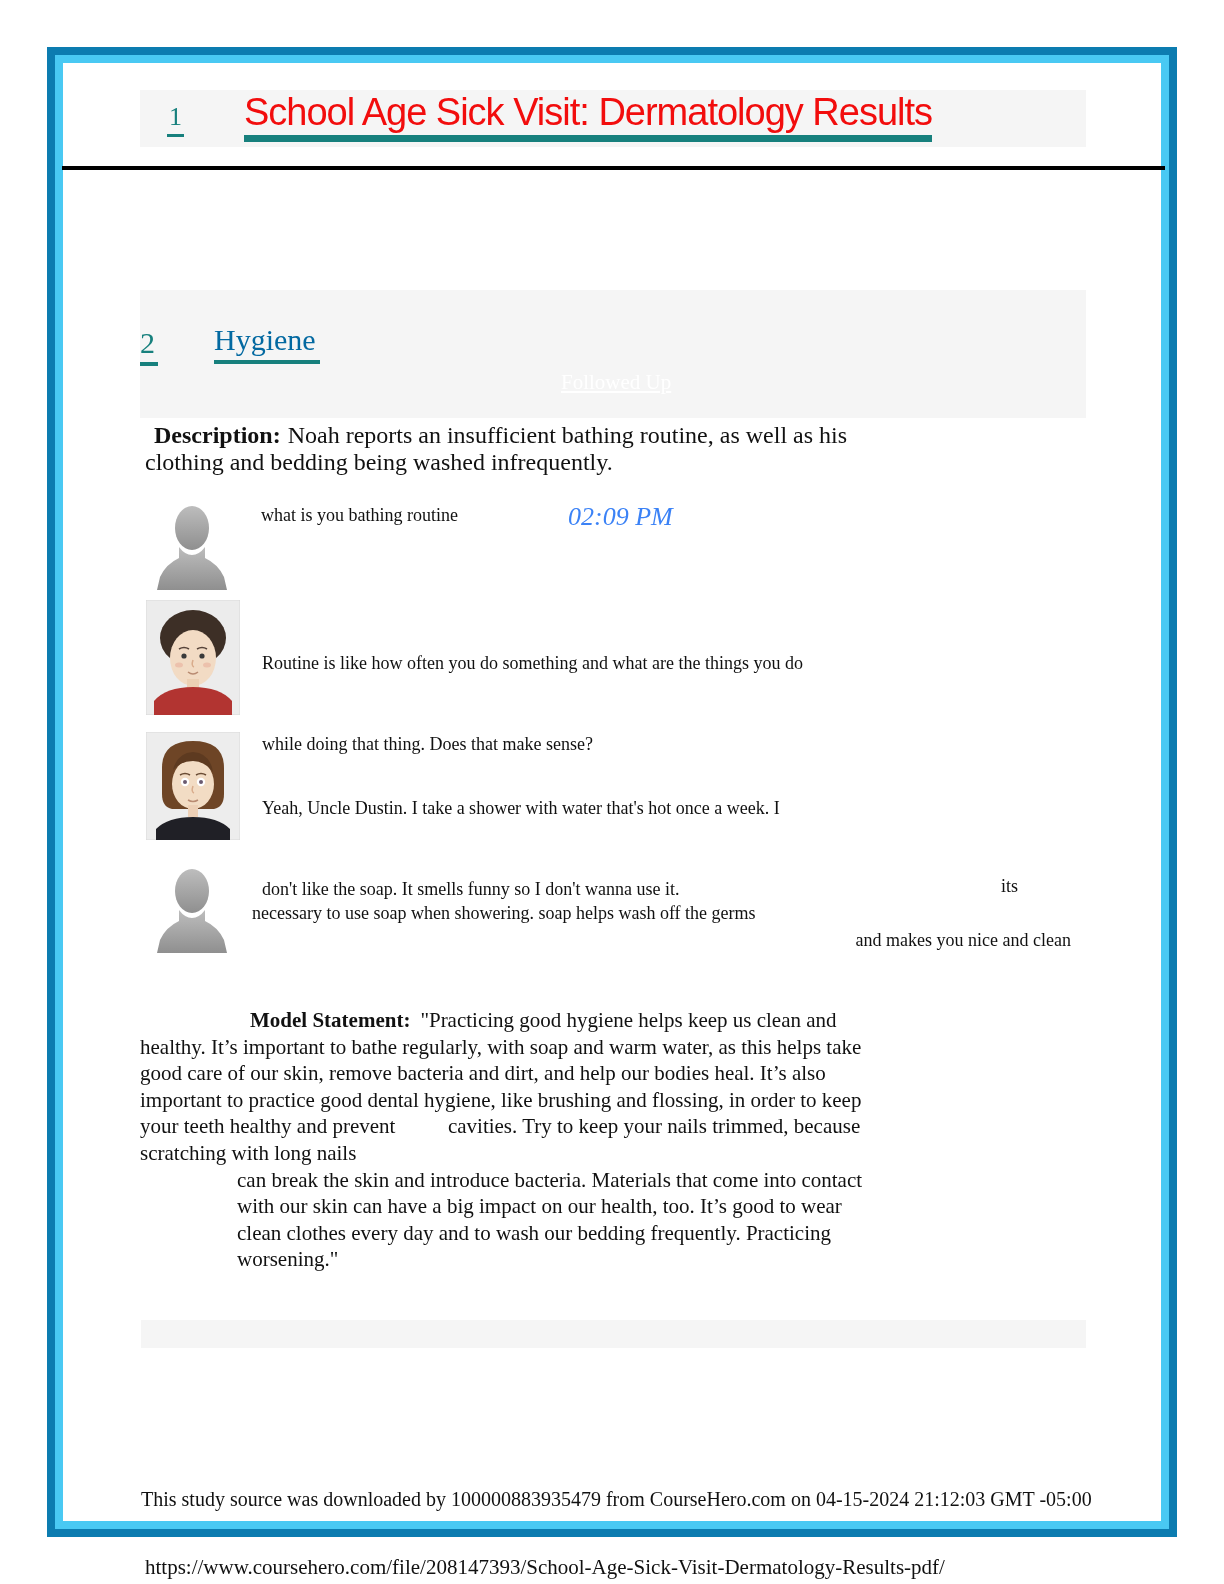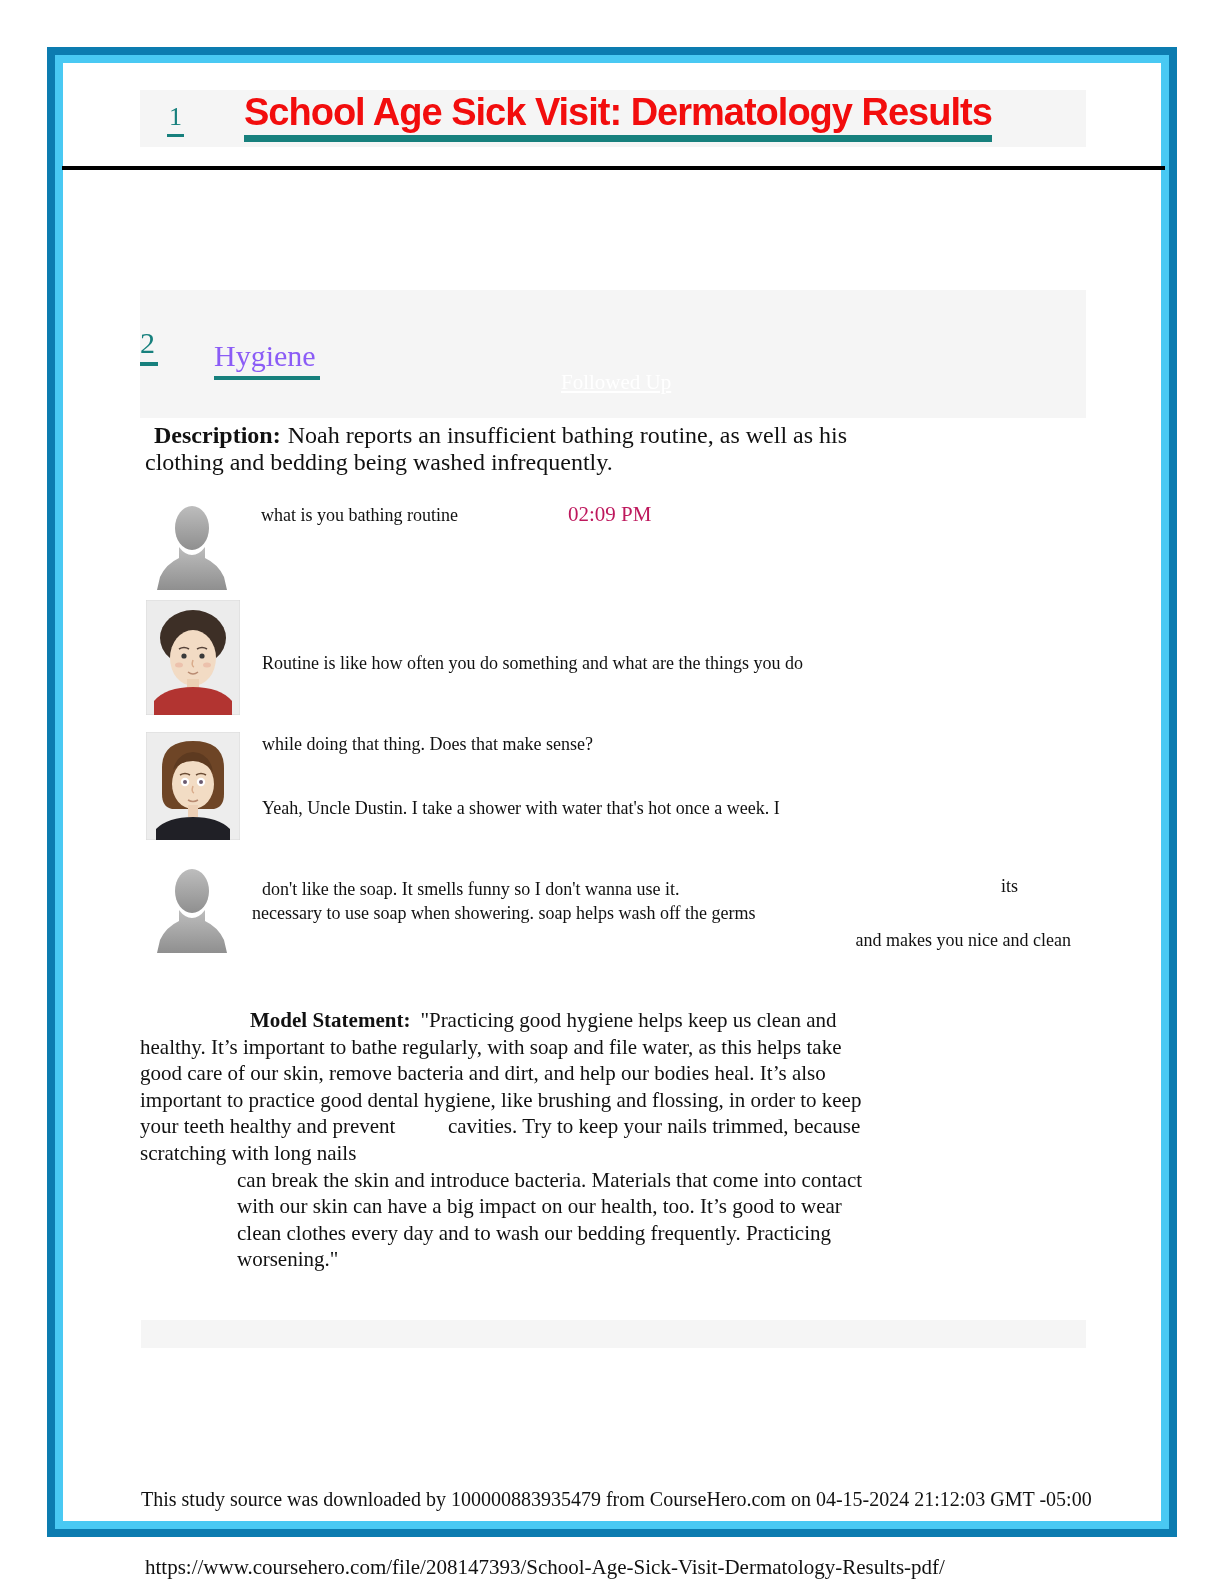--- a/index.html
+++ b/index.html
@@ -7,35 +7,35 @@
         font-family:"Liberation Serif", serif;color:#111;}
   .frame{position:absolute;left:47px;top:47px;width:1130px;height:1490px;
          border:8px solid #0c7cb0;box-sizing:border-box;}
   .frame-inner{position:absolute;inset:0;border:8px solid #49c9f3;}
   .abs{position:absolute;}
   .grayblock{position:absolute;background:#f5f5f5;}
   .title-block{left:140px;top:90px;width:946px;height:57px;}
   .h-num{position:absolute;left:27px;top:12px;font-size:26px;color:#17807d;
          border-bottom:3px solid #17807d;padding:0 2px 2px 2px;}
   .h-title{position:absolute;left:104px;top:1px;font-family:"Liberation Sans",sans-serif;
-           font-weight:bold;font-size:38px;letter-spacing:-1px;color:#f20d0d;
+           font-weight:normal;font-size:38px;letter-spacing:-1px;color:#f20d0d;
            white-space:nowrap;border-bottom:7px solid #17807d;padding-bottom:1px;text-align:right;}
   .black-rule{left:62px;top:166px;width:1103px;height:4px;background:#000;}
   .section-block{left:140px;top:290px;width:946px;height:128px;}
   .s-num{position:absolute;left:0px;top:36px;font-size:30px;color:#17807d;
          border-bottom:4px solid #17807d;padding:0 3px 2px 0;}
-  .s-title{position:absolute;left:74px;top:49px;font-size:30px;color:#8b5cf6;
+  .s-title{position:absolute;left:74px;top:33px;font-size:30px;color:#0369a1;
            border-bottom:4px solid #17807d;padding:0 4px 3px 0;}
   .followed-up{position:absolute;left:421px;top:80px;font-size:21px;color:#ffffff;
                text-decoration:underline;}
   .desc{left:145px;top:422px;width:860px;font-size:24px;line-height:27px;}
   .desc .l1{padding-left:9px;}
   .desc b{margin-right:7px;}
   .msg-text{font-size:18px;line-height:27px;white-space:pre;}
-  .timestamp{color:#be185d;font-size:21px;}
+  .timestamp{color:#3b82f6;font-size:26px;font-style:italic;}
   .ms{left:140px;top:1007px;width:840px;font-size:21px;line-height:26.6px;}
   .ms .line{white-space:pre;}
   .ms .first{padding-left:110px;white-space:normal;}
   .ms .first b{margin-right:10px;}
   .ms .ind{padding-left:97px;}
   .bottom-bar{left:141px;top:1320px;width:945px;height:28px;}
   .footer-note{left:141px;top:1488px;font-size:20px;white-space:nowrap;}
   .url-line{left:145px;top:1555px;font-size:21px;white-space:nowrap;}
   .avatar{position:absolute;}
   .avatar svg{display:block;}
@@ -139,21 +139,21 @@
       <ellipse cx="40" cy="31" rx="17" ry="22" fill="url(#g2)"></ellipse>
       <path d="M27,50 L27,61 Q14,67 8,80 L5,93 L75,93 L72,80 Q66,67 53,61 L53,50 Q47,58 40,58 Q33,58 27,50 Z" fill="url(#g2)"></path>
     </svg>
   </div>
   <span class="abs msg-text" style="left:1001px;top:873px;">its</span>
   <span class="abs msg-text" style="left:252px;top:900px;">necessary to use soap when showering. soap helps wash off the germs</span>
   <span class="abs msg-text" style="right:153px;top:927px;">and makes you nice and clean</span>
 
   <div class="abs ms">
     <div class="first"><b>Model Statement:</b><span>"Practicing good hygiene helps keep us clean and</span></div>
-    <div class="line">healthy. It’s important to bathe regularly, with soap and file water, as this helps take</div>
+    <div class="line">healthy. It’s important to bathe regularly, with soap and warm water, as this helps take</div>
     <div class="line">good care of our skin, remove bacteria and dirt, and help our bodies heal. It’s also</div>
     <div class="line">important to practice good dental hygiene, like brushing and flossing, in order to keep</div>
     <div class="line">your teeth healthy and prevent          cavities. Try to keep your nails trimmed, because</div>
     <div class="line">scratching with long nails</div>
     <div class="line ind">can break the skin and introduce bacteria. Materials that come into contact</div>
     <div class="line ind">with our skin can have a big impact on our health, too. It’s good to wear</div>
     <div class="line ind">clean clothes every day and to wash our bedding frequently. Practicing</div>
     <div class="line ind">worsening."</div>
   </div>
 

